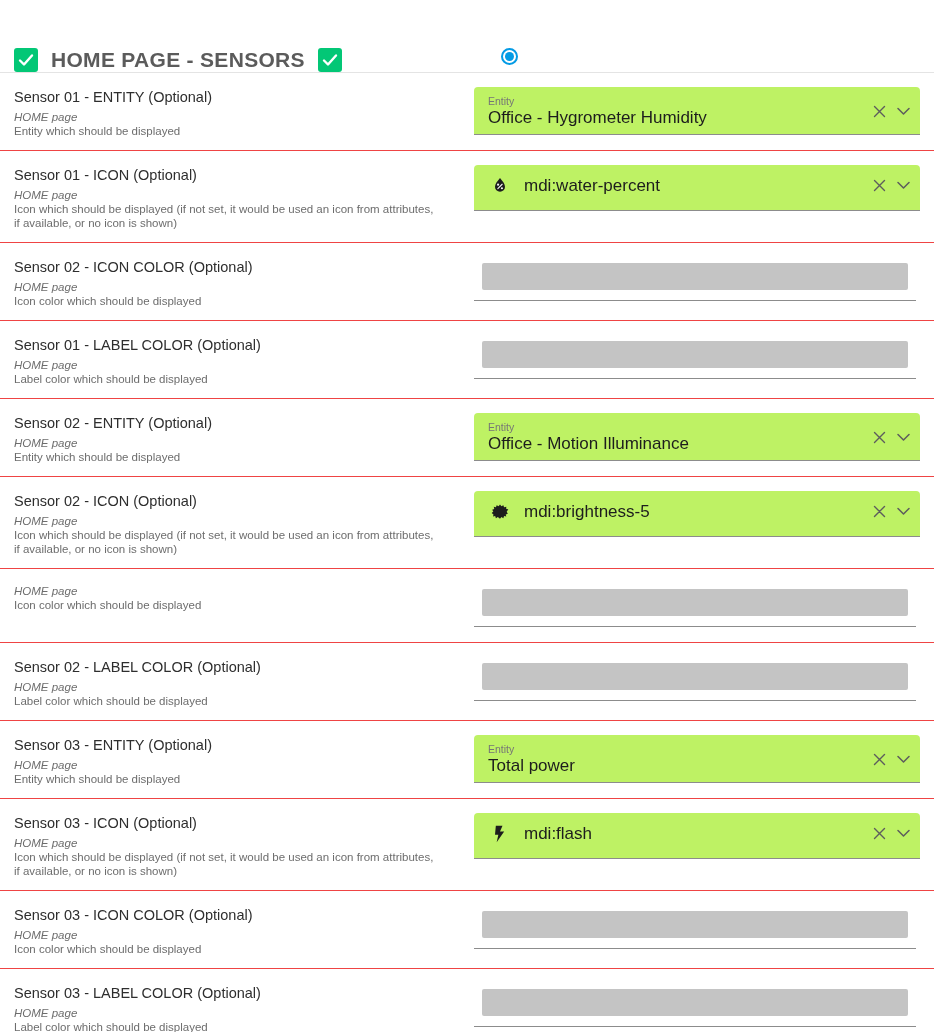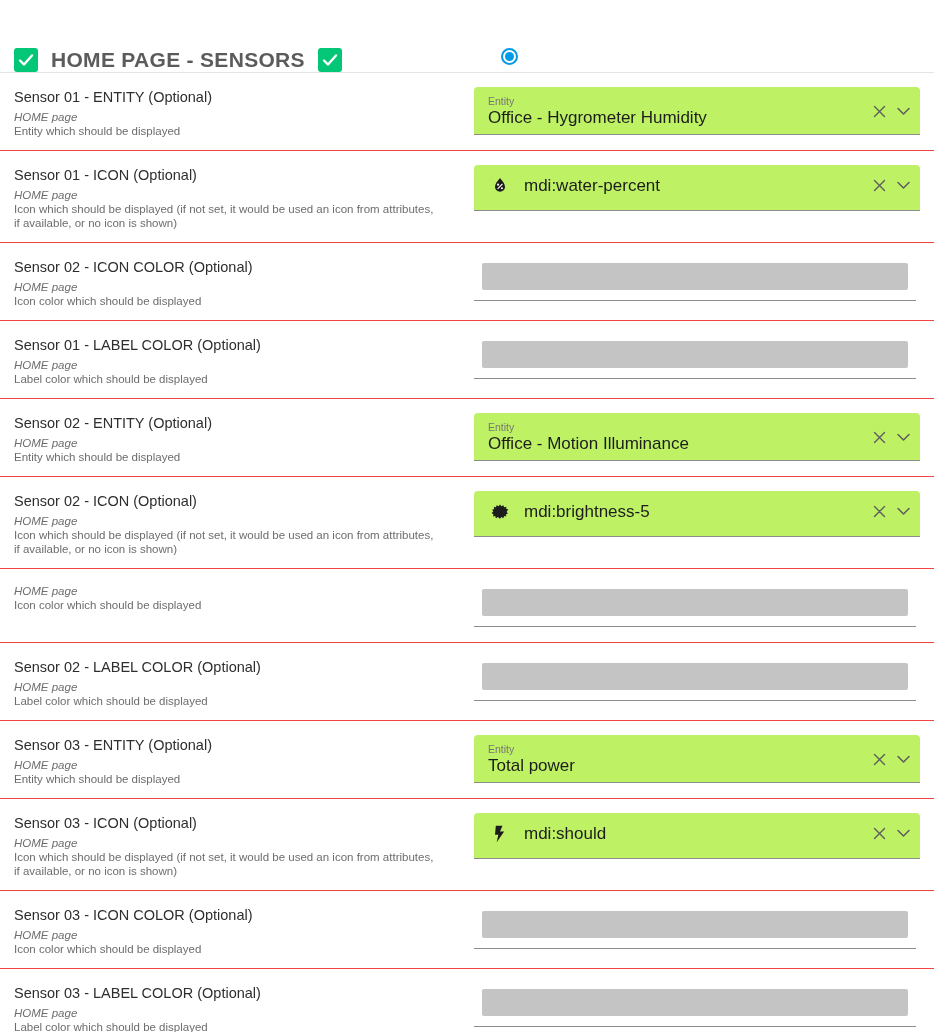--- a/index.html
+++ b/index.html
@@ -401,21 +401,21 @@
       <div class="row-desc">Icon which should be displayed (if not set, it would be used an icon from attributes, if available, or no icon is shown)</div>
     </div>
     <div class="row-field">
       <div class="combo icon-combo">
         <span class="combo-icon-glyph">
           <svg width="20" height="20" viewBox="0 0 24 24">
               <path fill="#1d1d1d" d="M7 2h8l-3 7h5l-9 13 2-9H6l1-11Z"></path>
             </svg>
         </span>
         <div class="combo-text">
-          <div class="combo-value">mdi:should</div>
+          <div class="combo-value">mdi:flash</div>
         </div>
         <div class="combo-actions">
           <span class="clear-x">
             <svg width="15" height="15" viewBox="0 0 15 15">
                 <path d="M2.5 2.5 L12.5 12.5 M12.5 2.5 L2.5 12.5" stroke="#5d5d5d" stroke-width="1.4" stroke-linecap="round"></path>
               </svg>
           </span>
           <span class="caret">
             <svg width="13" height="9" viewBox="0 0 13 9">
                 <path d="M1 1.5 L6.5 7 L12 1.5" fill="none" stroke="#5d5d5d" stroke-width="1.5" stroke-linecap="round" stroke-linejoin="round"></path>

